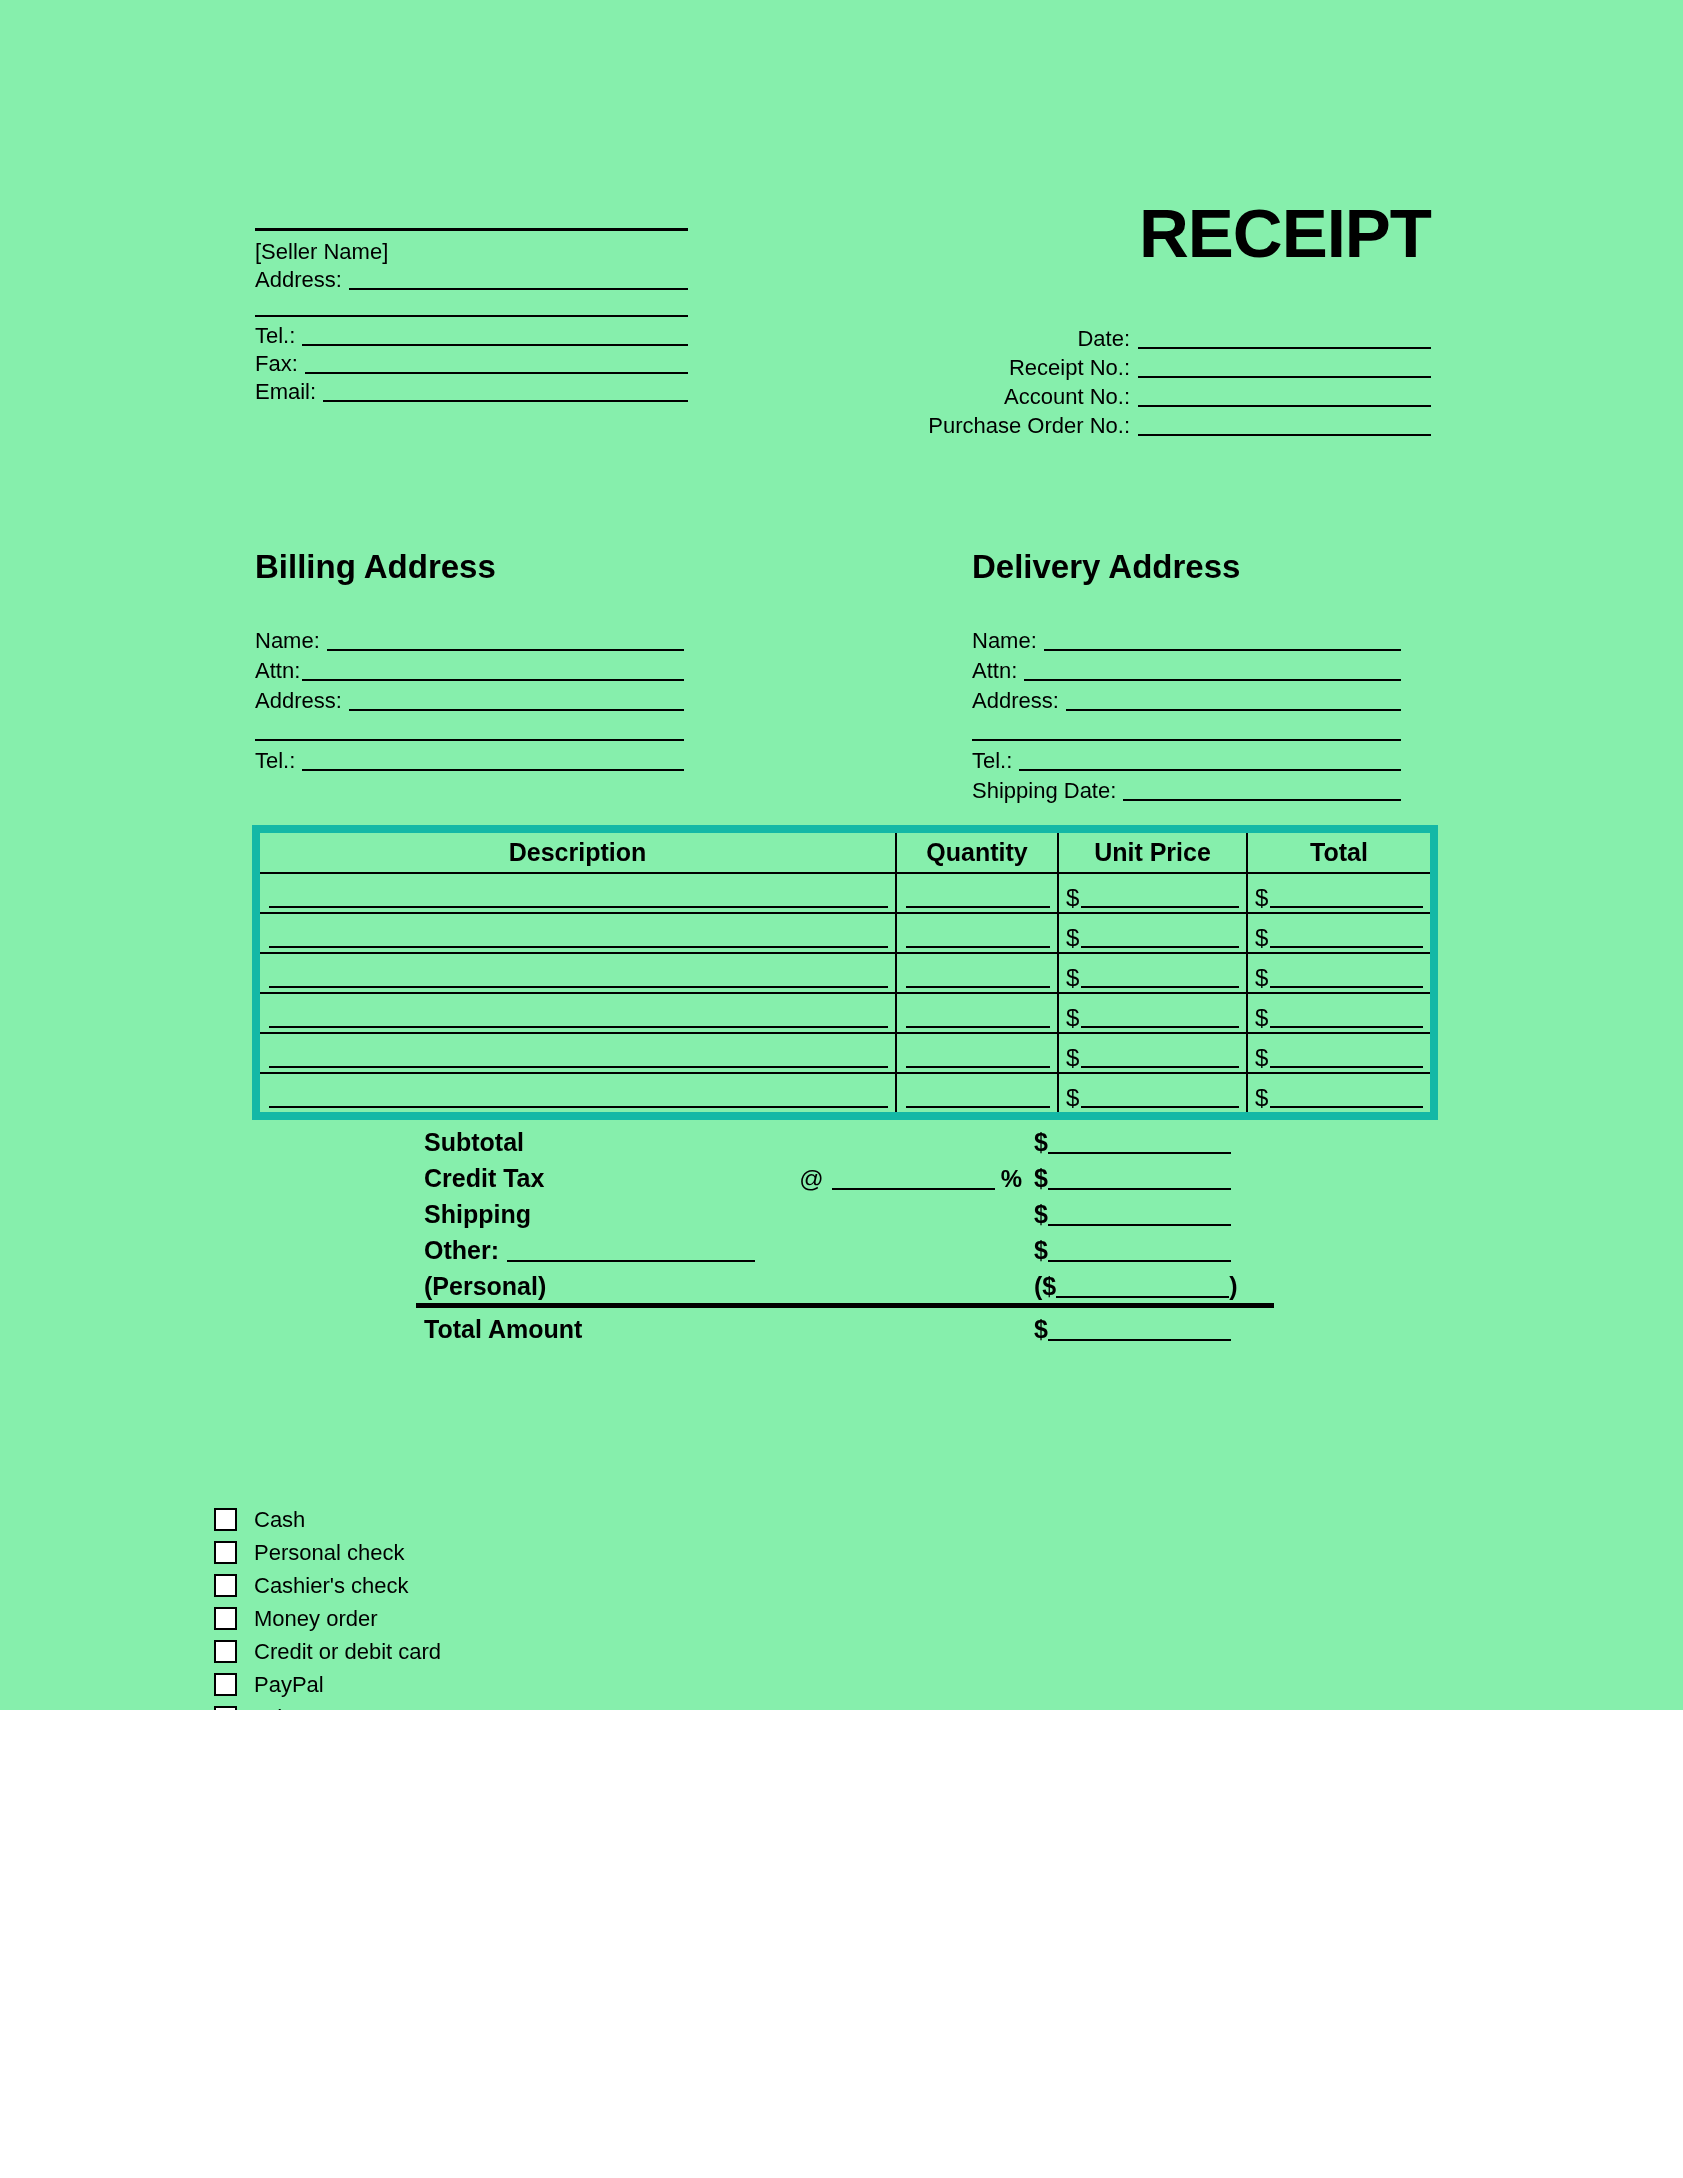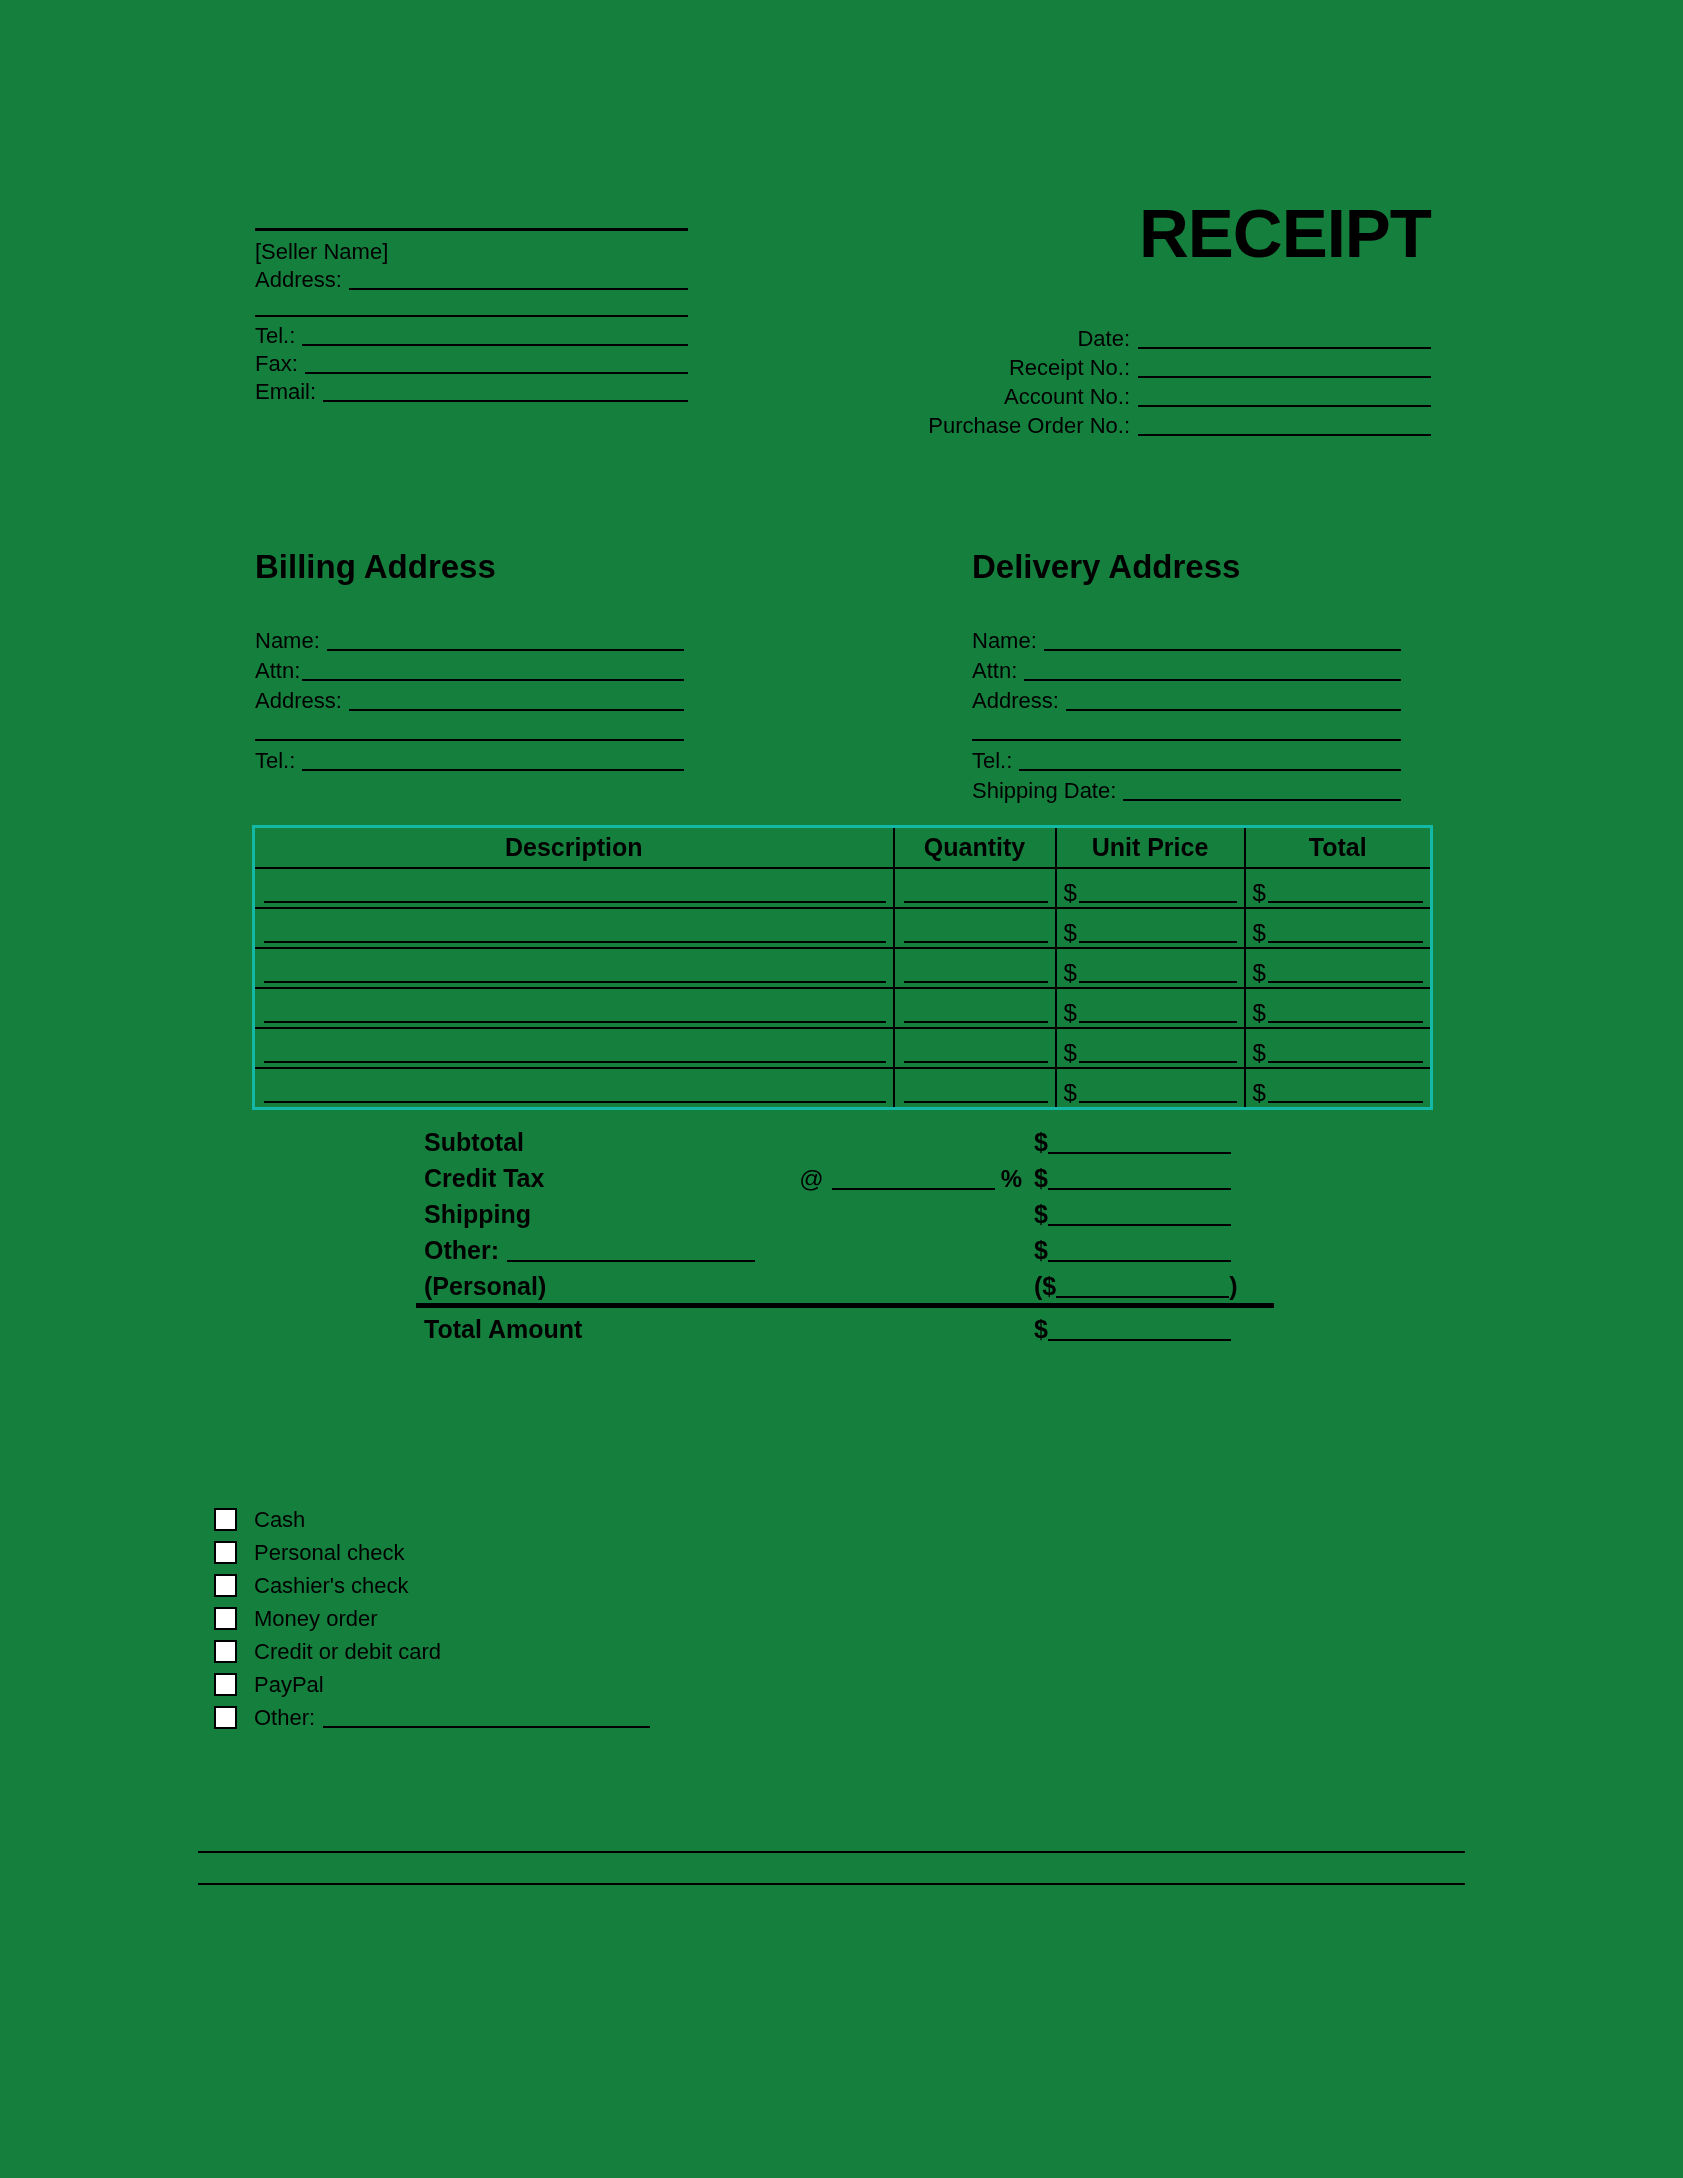--- a/index.html
+++ b/index.html
@@ -1,16 +1,16 @@
 <!DOCTYPE html>
 <html><head>
 <meta charset="utf-8">
 <style>
   html,body{margin:0;padding:0;background:#fff;}
-  .page{position:relative;width:1683px;height:2178px;background:#15803d;color:#000;
+  .page{position:relative;width:1683px;height:1710px;background:#86efac;color:#000;
         font-family:"Liberation Sans","DejaVu Sans",sans-serif;overflow:hidden;}
   .abs{position:absolute;}
   
   .frow{display:flex;align-items:flex-end;height:28px;font-size:22px;}
   .frow .lbl{white-space:pre;}
   .wline{border-bottom:2.5px solid #000;}
   .frow .wline{flex:1;margin-bottom:3px;margin-left:7px;}
   .frow .wline.noml{margin-left:2px;}
   
   #seller{left:255px;top:228px;width:433px;}
@@ -27,21 +27,21 @@
   .hfrow .lbl{white-space:pre;}
   .hfrow .wline{flex:0 0 293px;margin-left:8px;margin-bottom:3px;}
   
   .addr{width:429px;margin-top:41px;}
   #billing{left:255px;top:507px;}
   #delivery{left:972px;top:507px;}
   .addr h2{font-size:33px;line-height:38px;margin:0 0 38px 0;font-weight:bold;}
   .addr .frow{height:30px;}
   
   #items{left:252px;top:825px;width:1178px;border-collapse:collapse;table-layout:fixed;
-         border:3px solid #14b8a6;}
+         border:8px solid #14b8a6;}
   #items th{border:2px solid #000;height:39px;font-size:25px;font-weight:bold;text-align:center;vertical-align:middle;padding:0;}
   #items td{border:2px solid #000;height:38px;padding:0;vertical-align:bottom;}
   .cellwrap{display:flex;align-items:flex-end;height:38px;padding:0 7px;}
   .cellwrap .cur{font-size:24px;line-height:24px;margin-bottom:2px;}
   .cellwrap .wline{flex:1;margin-bottom:4px;margin-left:2px;}
   
   #totals{left:424px;top:1121px;width:858px;font-size:24px;}
   .trow{display:flex;align-items:flex-end;height:36px;}
   .tlabel{font-weight:bold;font-size:25px;white-space:pre;}
   .tmid{flex:1;display:flex;align-items:flex-end;justify-content:flex-end;padding-right:12px;font-size:24px;}

